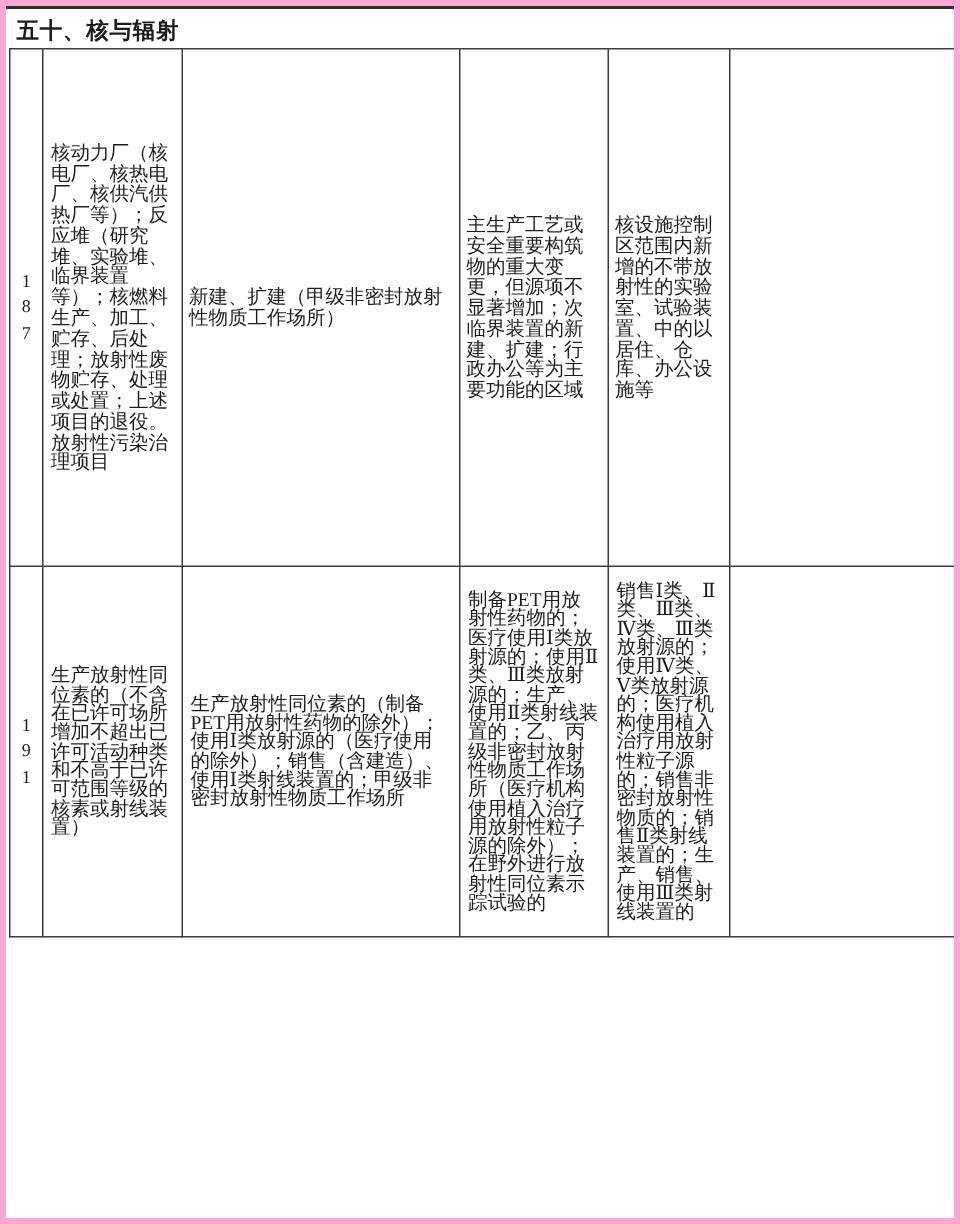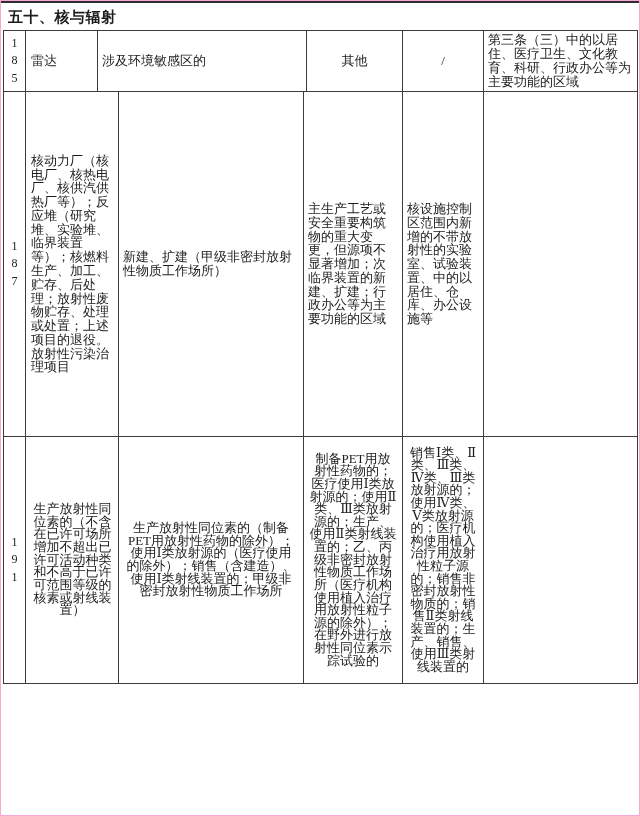--- a/index.html
+++ b/index.html
@@ -1,21 +1,21 @@
 <!DOCTYPE html>
 <html><head>
 <meta charset="utf-8">
 <style>
   html,body{margin:0;padding:0;background:#ffffff;}
   .page{
     position:relative;
     width:640px;height:816px;
     box-sizing:border-box;
     background:#ffffff;
-    border:1px solid #f9a8d4;
+    border:4px solid #f9a8d4;
     font-family:"Liberation Serif","DejaVu Serif",serif;
     color:#1c1c1c;
     overflow:hidden;
   }
   .title-bar{
     box-sizing:border-box;
     height:29px;
     border-top:2px solid #2e2e2e;
     padding:5px 0 0 7px;
     font-family:"Liberation Sans","DejaVu Sans",sans-serif;
@@ -52,47 +52,39 @@
     word-break:break-all;
     letter-spacing:0;
   }
   td.center{text-align:center;}
   td.dense{line-height:0.97;padding:2px 5px;}
   td.cat-name{padding:2px 4px 2px 5px;}
   .t-row-183 td{height:69px;}
   .t-row-184 td{height:60px;}
   .t-row-185 td{height:61px;}
   .t-row-187 td{height:345px;}
-  .t-row-191 td{height:247px;text-align:center;}
+  .t-row-191 td{height:247px;}
 </style>
 </head>
 <body>
 
 <div class="page">
 
   <div class="title-bar">五十、核与辐射</div>
 
   <table class="cat upper">
     <colgroup>
       <col style="width:22px">
         <col style="width:72px">
         <col style="width:209px">
       <col style="width:96px">
         <col style="width:81px">
         <col style="width:154px">
     </colgroup>
     <tbody>
-      <tr class="t-row-185">
-        <td class="num"><span class="stack">185</span></td>
-        <td class="cat-name">雷达</td>
-        <td>涉及环境敏感区的</td>
-        <td class="center">其他</td>
-        <td class="center">/</td>
-        <td>第三条（三）中的以居住、医疗卫生、文化教育、科研、行政办公等为主要功能的区域</td>
-      </tr>
     </tbody>
   </table>
 
   <table class="cat lower">
     <colgroup>
       <col style="width:22px">
         <col style="width:93px">
         <col style="width:185px">
       <col style="width:99px">
         <col style="width:81px">

